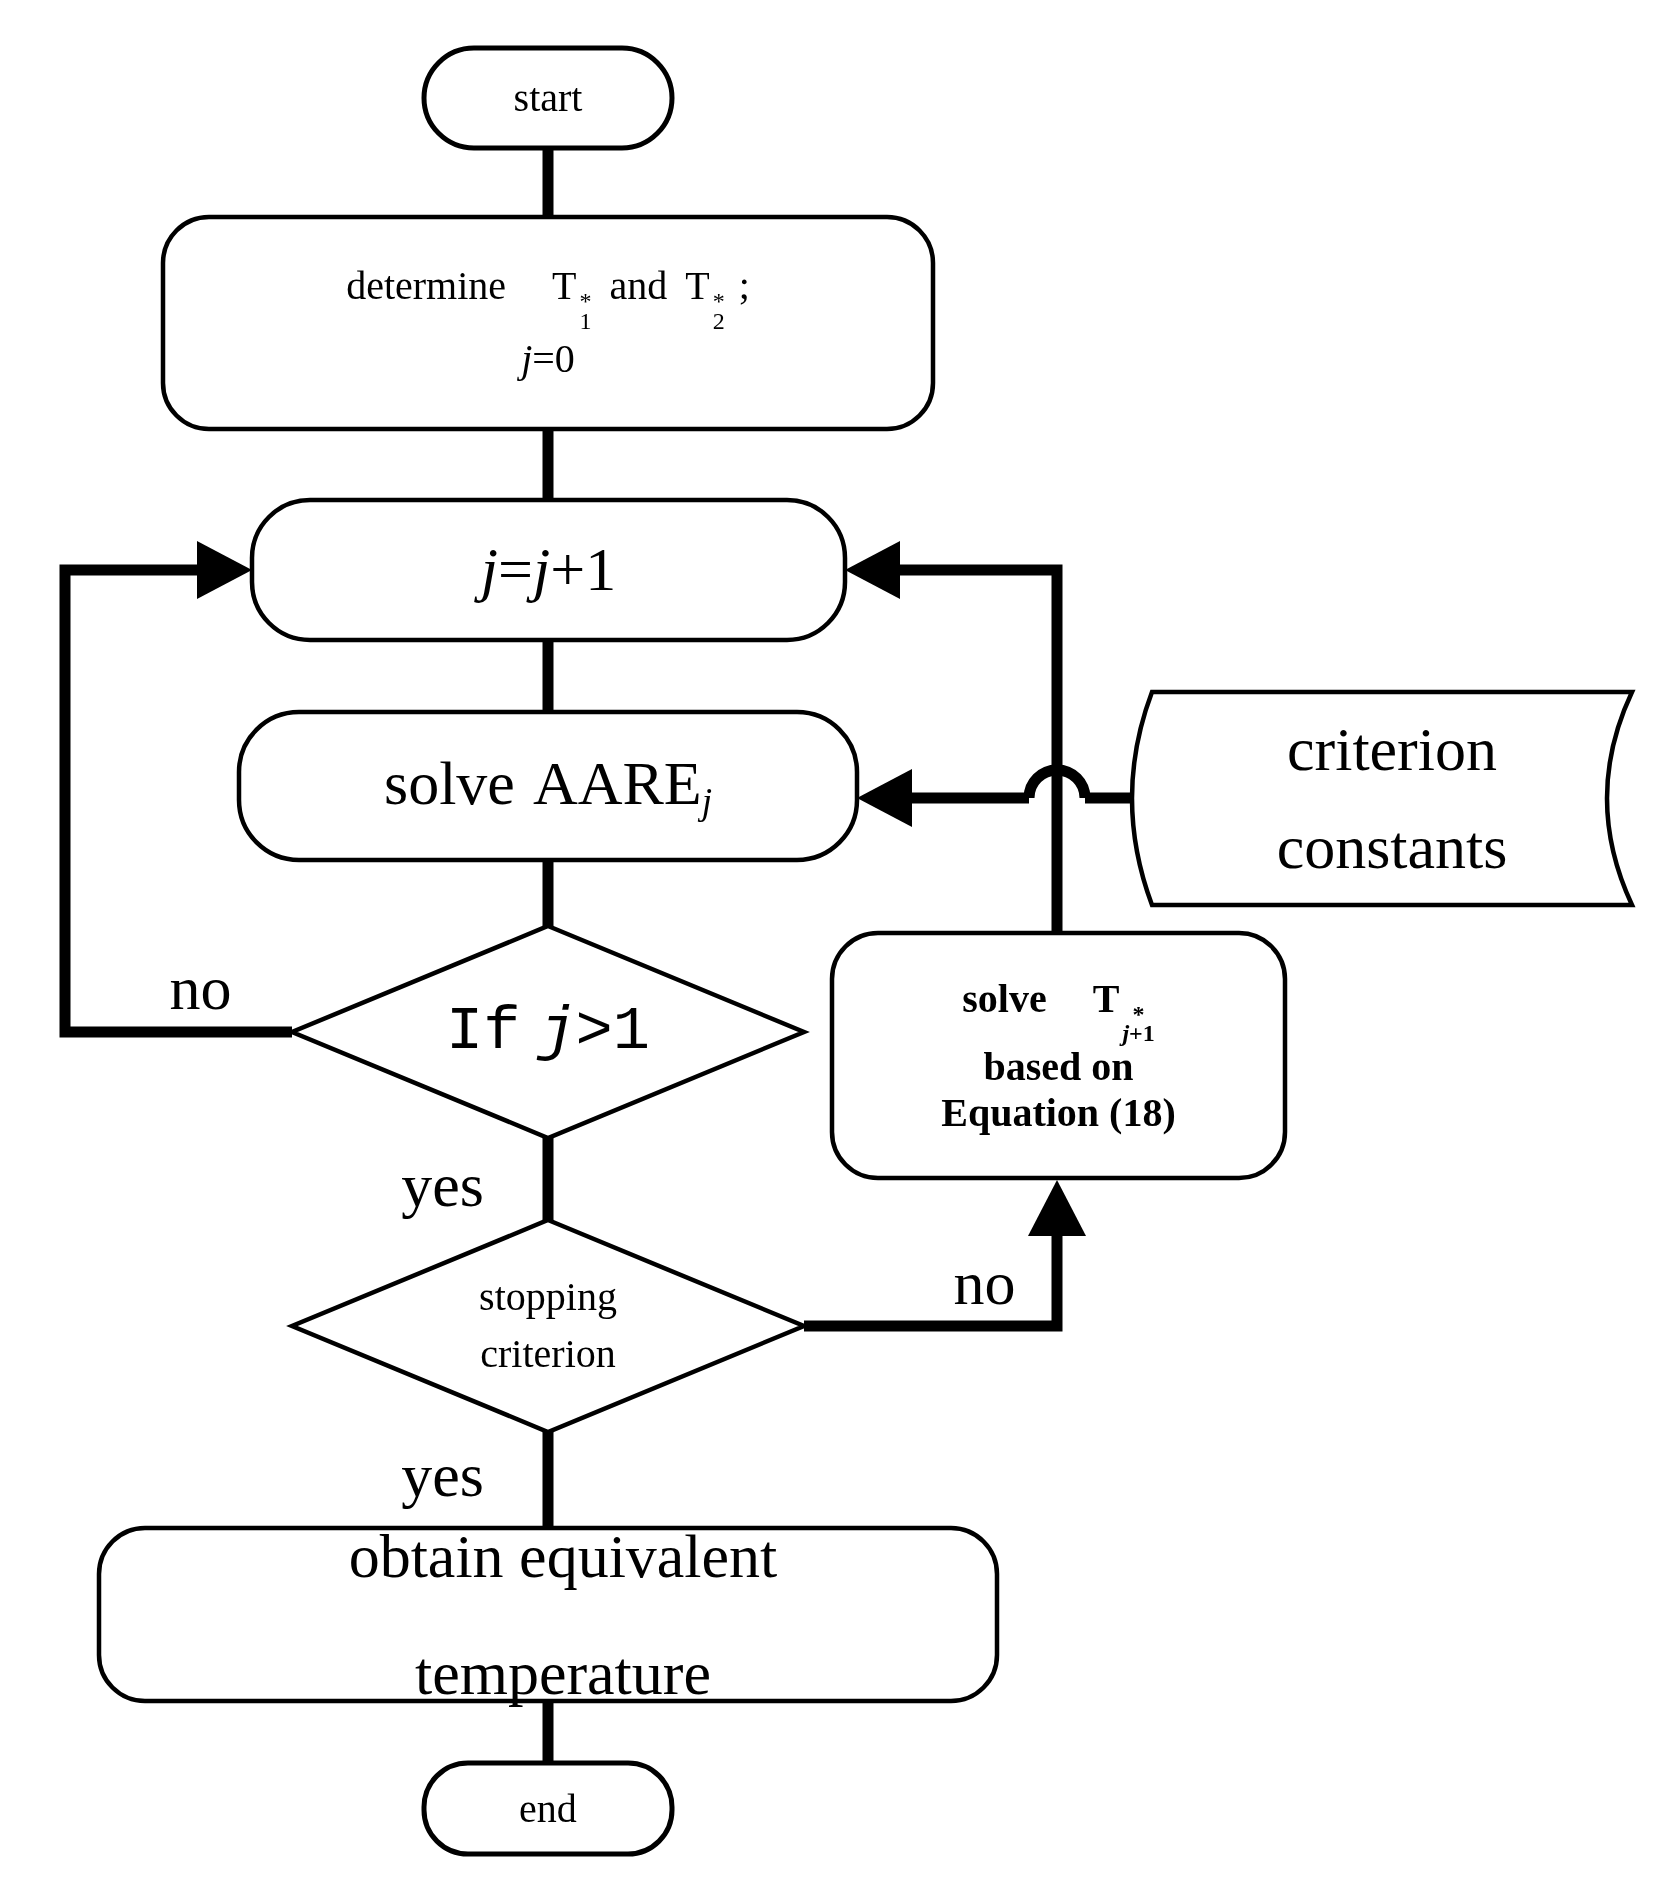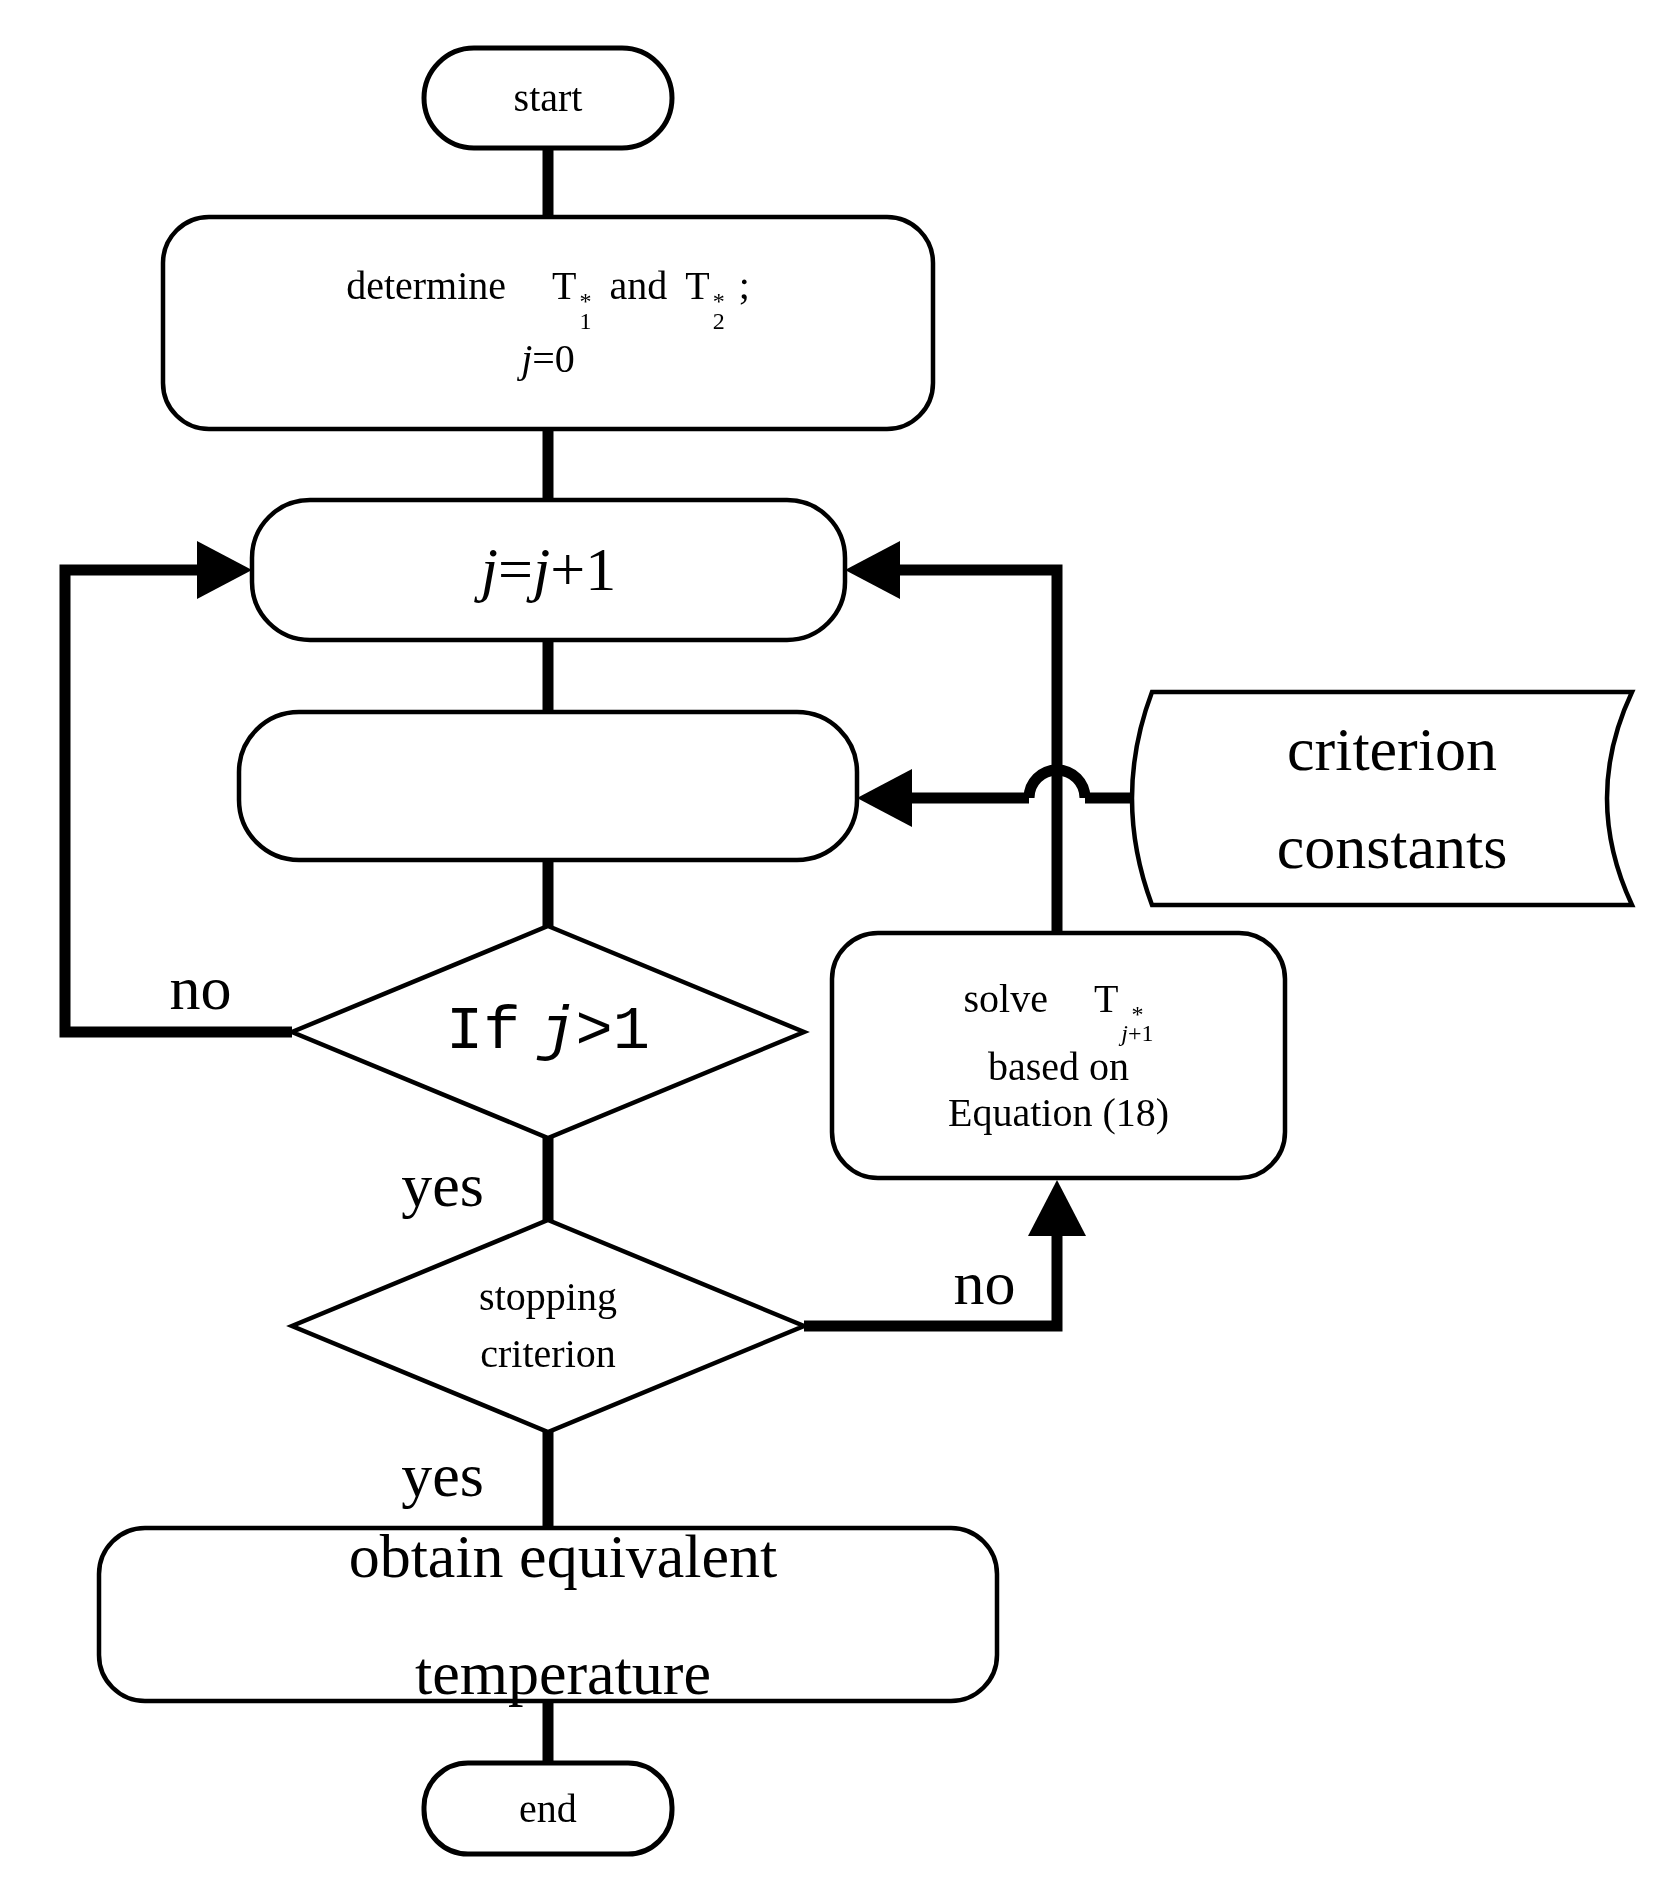--- a/index.html
+++ b/index.html
@@ -32,21 +32,21 @@
     font-size:0.60em;line-height:0.82;
     vertical-align:-0.42em;
     margin-left:3px;
   }
   .ss .sup,.ss .sub{display:block;}
   .ss .subrow{display:flex;flex-direction:row;}
   
   .sb{font-size:0.60em;vertical-align:-0.28em;}
   .edge-label{font-size:62px;}
   .lines2{line-height:1.42;}
-  .lines3{line-height:1.14;}
+  .lines3{line-height:1.14;font-weight:bold;}
   .mat-lines{line-height:1.58;font-size:62px;}
 </style>
 </head>
 <body>
 
 <div class="canvas">
 
   <svg width="1673" height="1892" viewBox="0 0 1673 1892">
     <g fill="none" stroke="#000000">
 
@@ -110,20 +110,25 @@
       <span class="it">j</span><span>=0</span>
     </span>
   </div>
 
   <div class="lbl" style="left:252px;top:500px;width:593px;height:140px;font-size:62px;">
     <span class="line">
       <span class="it">j</span><span>=</span><span class="it">j</span><span>+1</span>
     </span>
   </div>
 
+  <div class="lbl" style="left:239px;top:712px;width:618px;height:148px;font-size:62px;">
+    <span class="line">
+      <span>solve</span><span class="gap-l">AARE</span><span class="sb it">j</span>
+    </span>
+  </div>
 
   <div class="lbl" style="left:292px;top:926px;width:512px;height:212px;font-size:62px;font-family:Liberation Mono, monospace;">
     <span class="line">
       <span>If</span><span class="it gap-l">j</span><span>&gt;1</span>
     </span>
   </div>
 
   <div class="lbl lines2" style="left:292px;top:1220px;width:512px;height:212px;">
     <span class="line">stopping</span>
     <span class="line">criterion</span>

